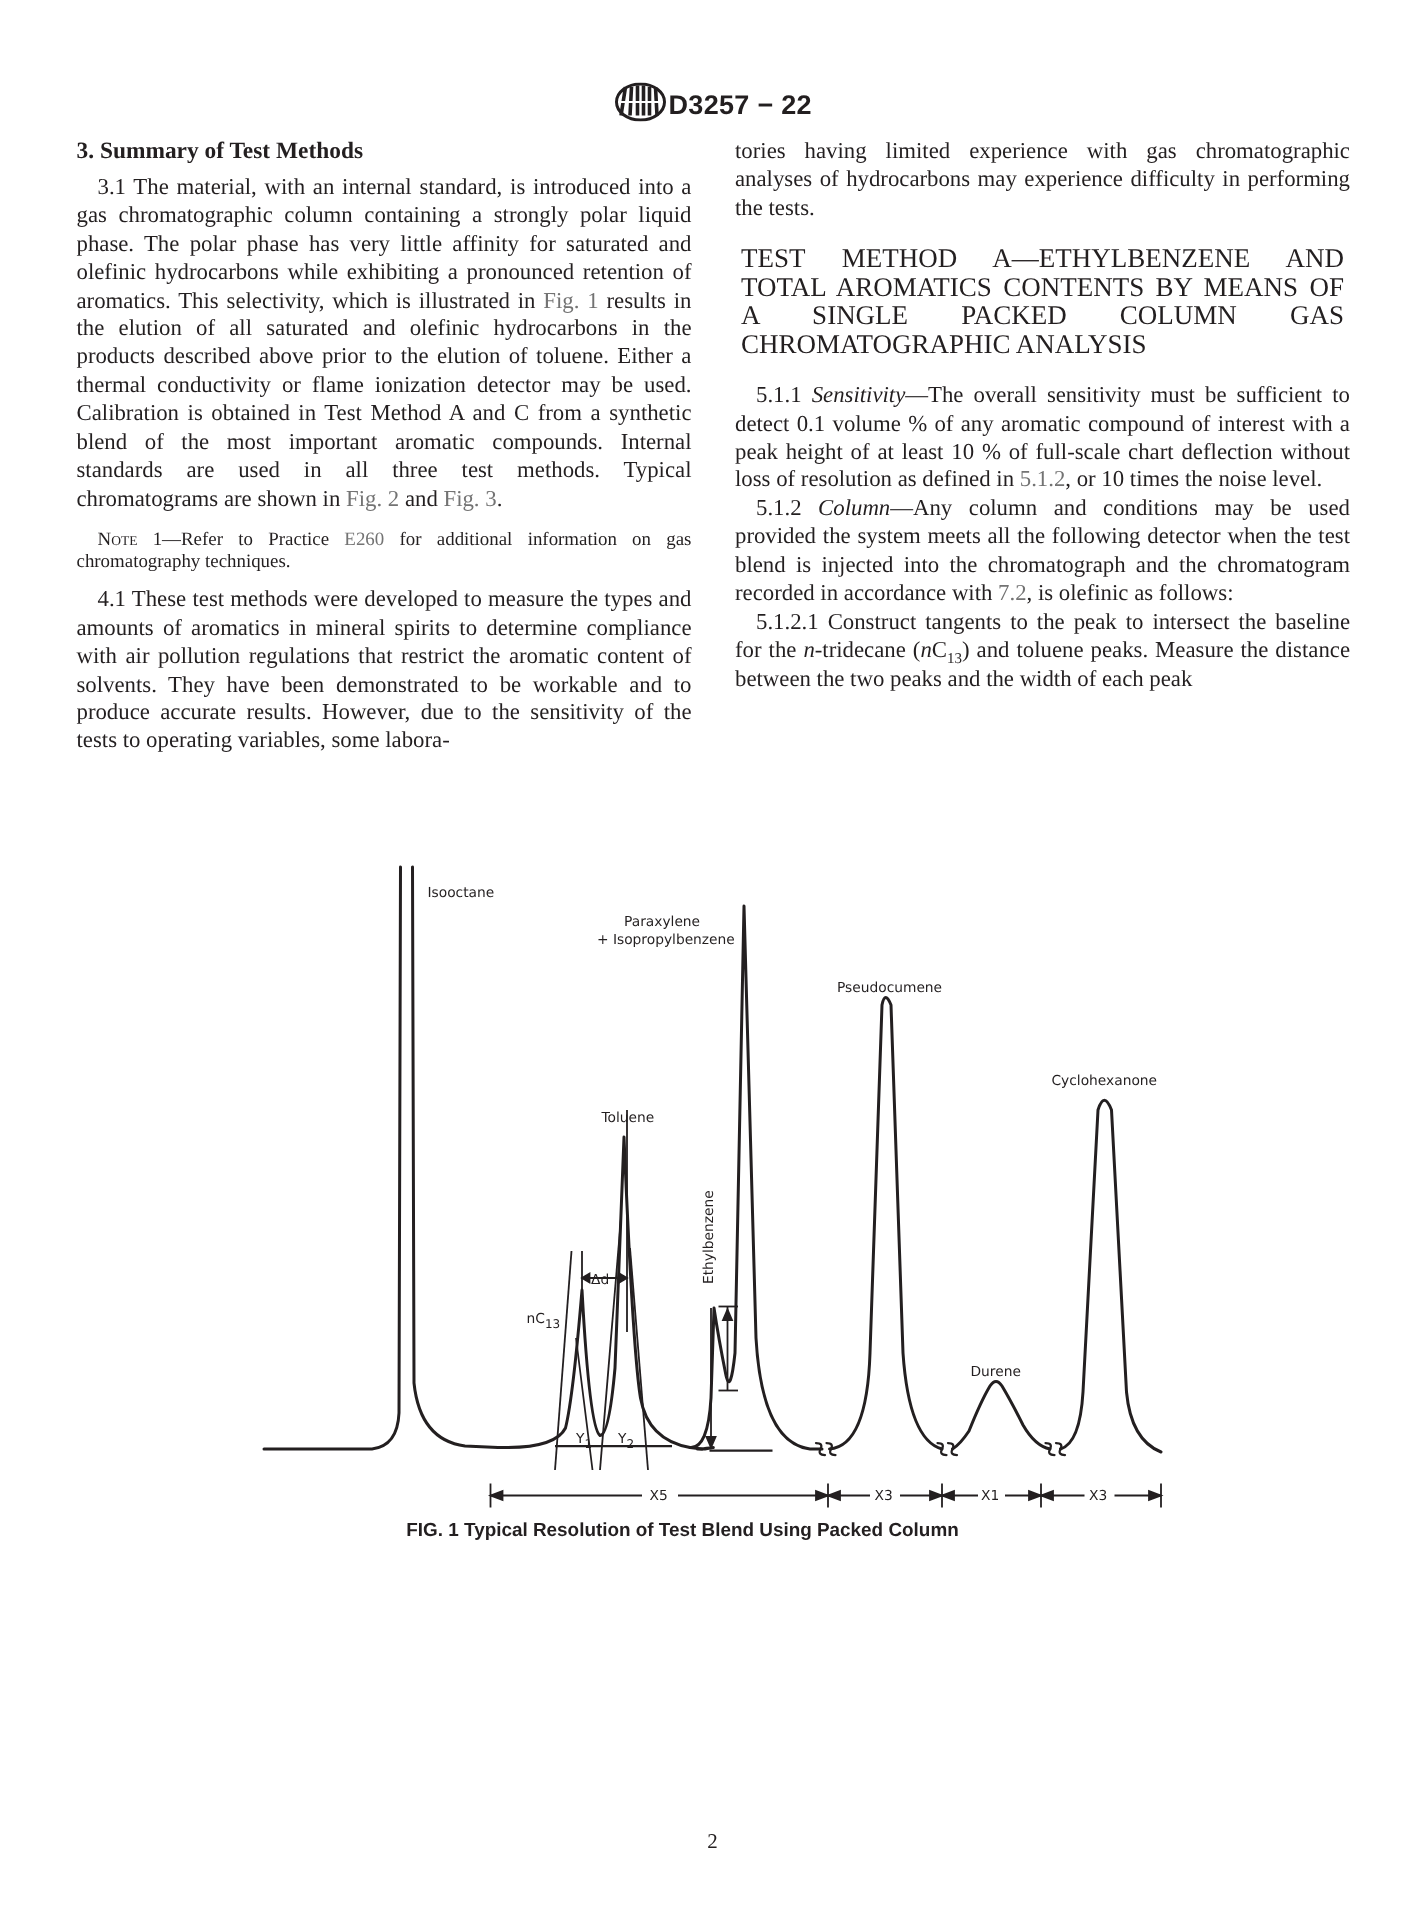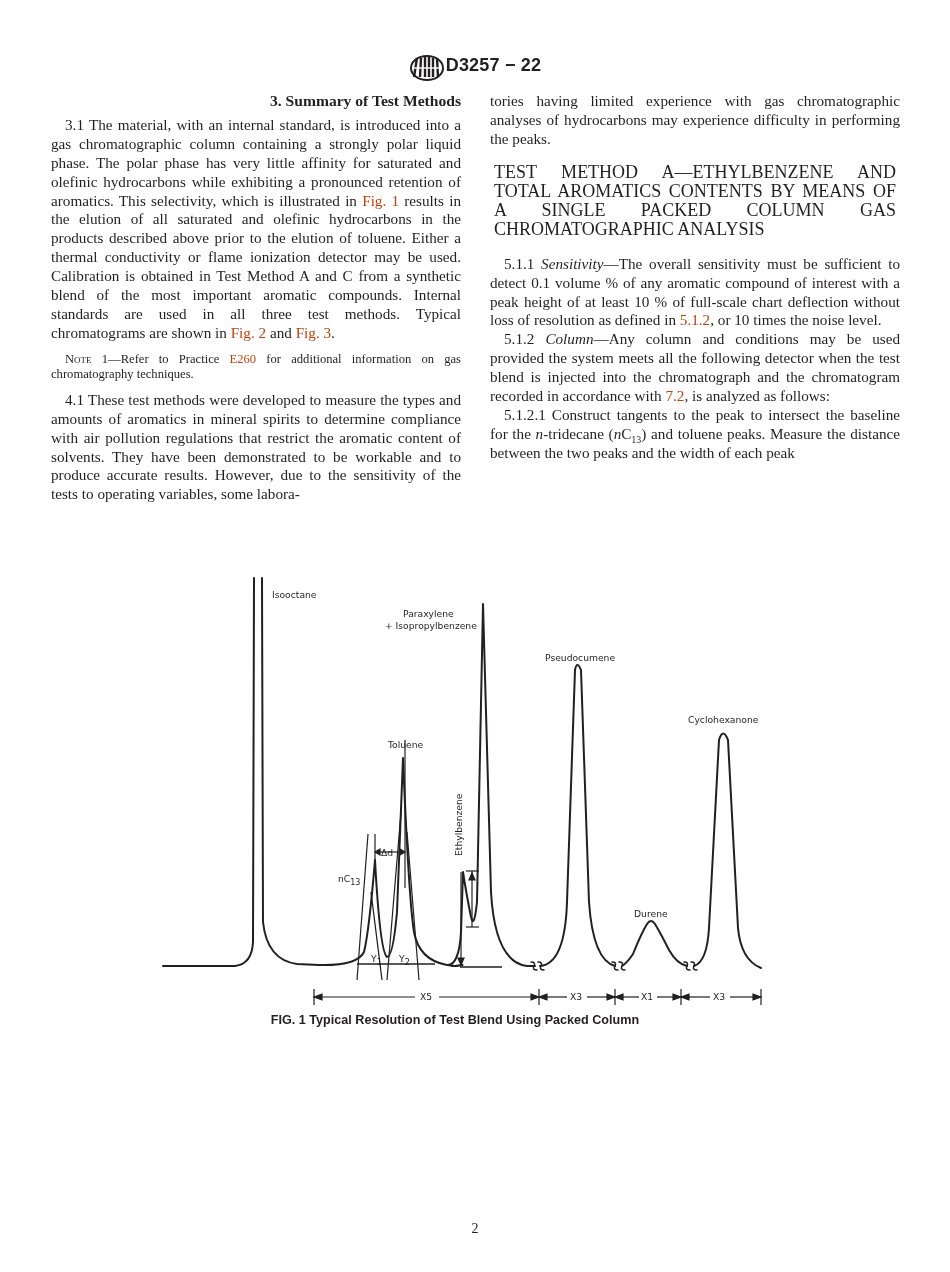--- a/index.html
+++ b/index.html
@@ -1,36 +1,36 @@
 <!DOCTYPE html>
 <html><head>
 <meta charset="utf-8">
 <style>
   html, body { margin: 0; padding: 0; background: #ffffff; }
   body { width: 950px; height: 1272px; position: relative; overflow: hidden; color: #231f20; }
 
   #header { position: absolute; top: 55px; left: 0; width: 950px; height: 28px; text-align: center; }
-  #header .wrap { display: inline-flex; align-items: flex-start; gap: 1px; }
+  #header .wrap { display: inline-flex; align-items: flex-end; gap: 1px; }
   #header .logo { width: 36px; height: 26px; }
   #header .code { font-family: "Liberation Sans", sans-serif; font-weight: bold; font-size: 18px; letter-spacing: 0.2px; }
 
   .col { position: absolute; top: 92px; width: 410px; font-family: "Liberation Serif", serif; font-size: 15.2px; line-height: 18.9px; text-align: justify; }
   .col.left { left: 51px; }
   .col.right { left: 490px; }
   .col p { margin: 0; }
   .indent { text-indent: 14px; }
-  .sec-head { font-weight: bold; font-size: 15.6px; margin: 0 0 5px 0 !important; text-align: right; }
+  .sec-head { font-weight: bold; font-size: 15.6px; margin: 0 0 5px 0 !important; text-align: left; }
   .gap-top { margin-top: 7px !important; }
   .note { font-size: 12.6px; line-height: 15px; text-indent: 14px; margin: 9px 0 9px 0 !important; }
   .note .sc { font-variant: small-caps; }
-  .link { color: #c2410c; }
+  .link { color: #737373; }
   .tm-title { font-weight: normal; font-size: 18px; line-height: 19px; margin: 14px 0 16px 0 !important; padding: 0 4px; }
   sub { font-size: 10px; line-height: 0; }
 
-  #figure { position: absolute; left: 157px; top: 572px; width: 620px; height: 440px; }
+  #figure { position: absolute; left: 170px; top: 572px; width: 620px; height: 440px; }
   #figure svg { width: 620px; height: 440px; display: block; }
   .flabel { font-family: "DejaVu Sans", sans-serif; font-size: 9.2px; fill: #231f20; }
 
   #caption { position: absolute; top: 1013px; left: 0; width: 910px; text-align: center; font-family: "Liberation Sans", sans-serif; font-weight: bold; font-size: 12.6px; }
   #page-number { position: absolute; top: 1221px; left: 0; width: 950px; text-align: center; font-family: "Liberation Serif", serif; font-size: 14px; }
 </style>
 </head>
 <body>
 
 <div id="header">
@@ -45,24 +45,24 @@
 </div>
 
 <div class="col left">
   <p class="sec-head">3.  Summary of Test Methods</p>
   <p class="indent"><span>3.1 The material, with an internal standard, is introduced into a gas chromatographic column containing a strongly polar liquid phase. The polar phase has very little affinity for saturated and olefinic hydrocarbons while exhibiting a pronounced retention of aromatics. This selectivity, which is illustrated in </span><span class="link">Fig. 1</span><span> results in the elution of all saturated and olefinic hydrocarbons in the products described above prior to the elution of toluene. Either a thermal conductivity or flame ionization detector may be used. Calibration is obtained in Test Method A and C from a synthetic blend of the most important aromatic compounds. Internal standards are used in all three test methods. Typical chromatograms are shown in </span><span class="link">Fig. 2</span><span> and </span><span class="link">Fig. 3</span><span>.</span></p>
   <p class="note"><span class="sc">Note</span><span> 1—Refer to Practice </span><span class="link">E260</span><span> for additional information on gas chromatography techniques.</span></p>
   <p class="indent">4.1  These test methods were developed to measure the types and amounts of aromatics in mineral spirits to determine compliance with air pollution regulations that restrict the aromatic content of solvents. They have been demonstrated to be workable and to produce accurate results. However, due to the sensitivity of the tests to operating variables, some labora-</p>
 </div>
 
 <div class="col right">
-  <p>tories having limited experience with gas chromatographic analyses of hydrocarbons may experience difficulty in performing the peaks.</p>
+  <p>tories having limited experience with gas chromatographic analyses of hydrocarbons may experience difficulty in performing the tests.</p>
   <p class="tm-title">TEST METHOD A—ETHYLBENZENE AND TOTAL AROMATICS CONTENTS BY MEANS OF A SINGLE PACKED COLUMN GAS CHROMATOGRAPHIC ANALYSIS</p>
   <p class="indent"><span>5.1.1  </span><i>Sensitivity</i><span>—The overall sensitivity must be sufficient to detect 0.1 volume % of any aromatic compound of interest with a peak height of at least 10 % of full-scale chart deflection without loss of resolution as defined in </span><span class="link">5.1.2</span><span>, or 10 times the noise level.</span></p>
-  <p class="indent"><span>5.1.2 </span><i>Column</i><span>—Any column and conditions may be used provided the system meets all the following detector when the test blend is injected into the chromatograph and the chromatogram recorded in accordance with </span><span class="link">7.2</span><span>, is analyzed as follows:</span></p>
+  <p class="indent"><span>5.1.2 </span><i>Column</i><span>—Any column and conditions may be used provided the system meets all the following detector when the test blend is injected into the chromatograph and the chromatogram recorded in accordance with </span><span class="link">7.2</span><span>, is olefinic as follows:</span></p>
   <p class="indent"><span>5.1.2.1 Construct tangents to the peak to intersect the baseline for the </span><i>n</i><span>-tridecane (</span><i>n</i><span>C</span><sub>13</sub><span>) and toluene peaks. Measure the distance between the two peaks and the width of each peak</span></p>
 </div>
 
 <div id="figure">
   <svg viewBox="0 0 620 440">
     <g fill="none" stroke="#231f20" stroke-width="2" stroke-linejoin="round" stroke-linecap="round">
 
       <path d="M6 394 L78 394 Q95 392 96 370 L97 6 M105 6 L106 350 Q110 388 140 392 L162 393"></path>
 
       <path d="M162 393 Q200 394 207 380 Q212 360 218 288 Q223 380 230 385 Q236 385 240 340 L246 186 Q252 330 257 360 Q262 388 290 393 L298 394"></path>

